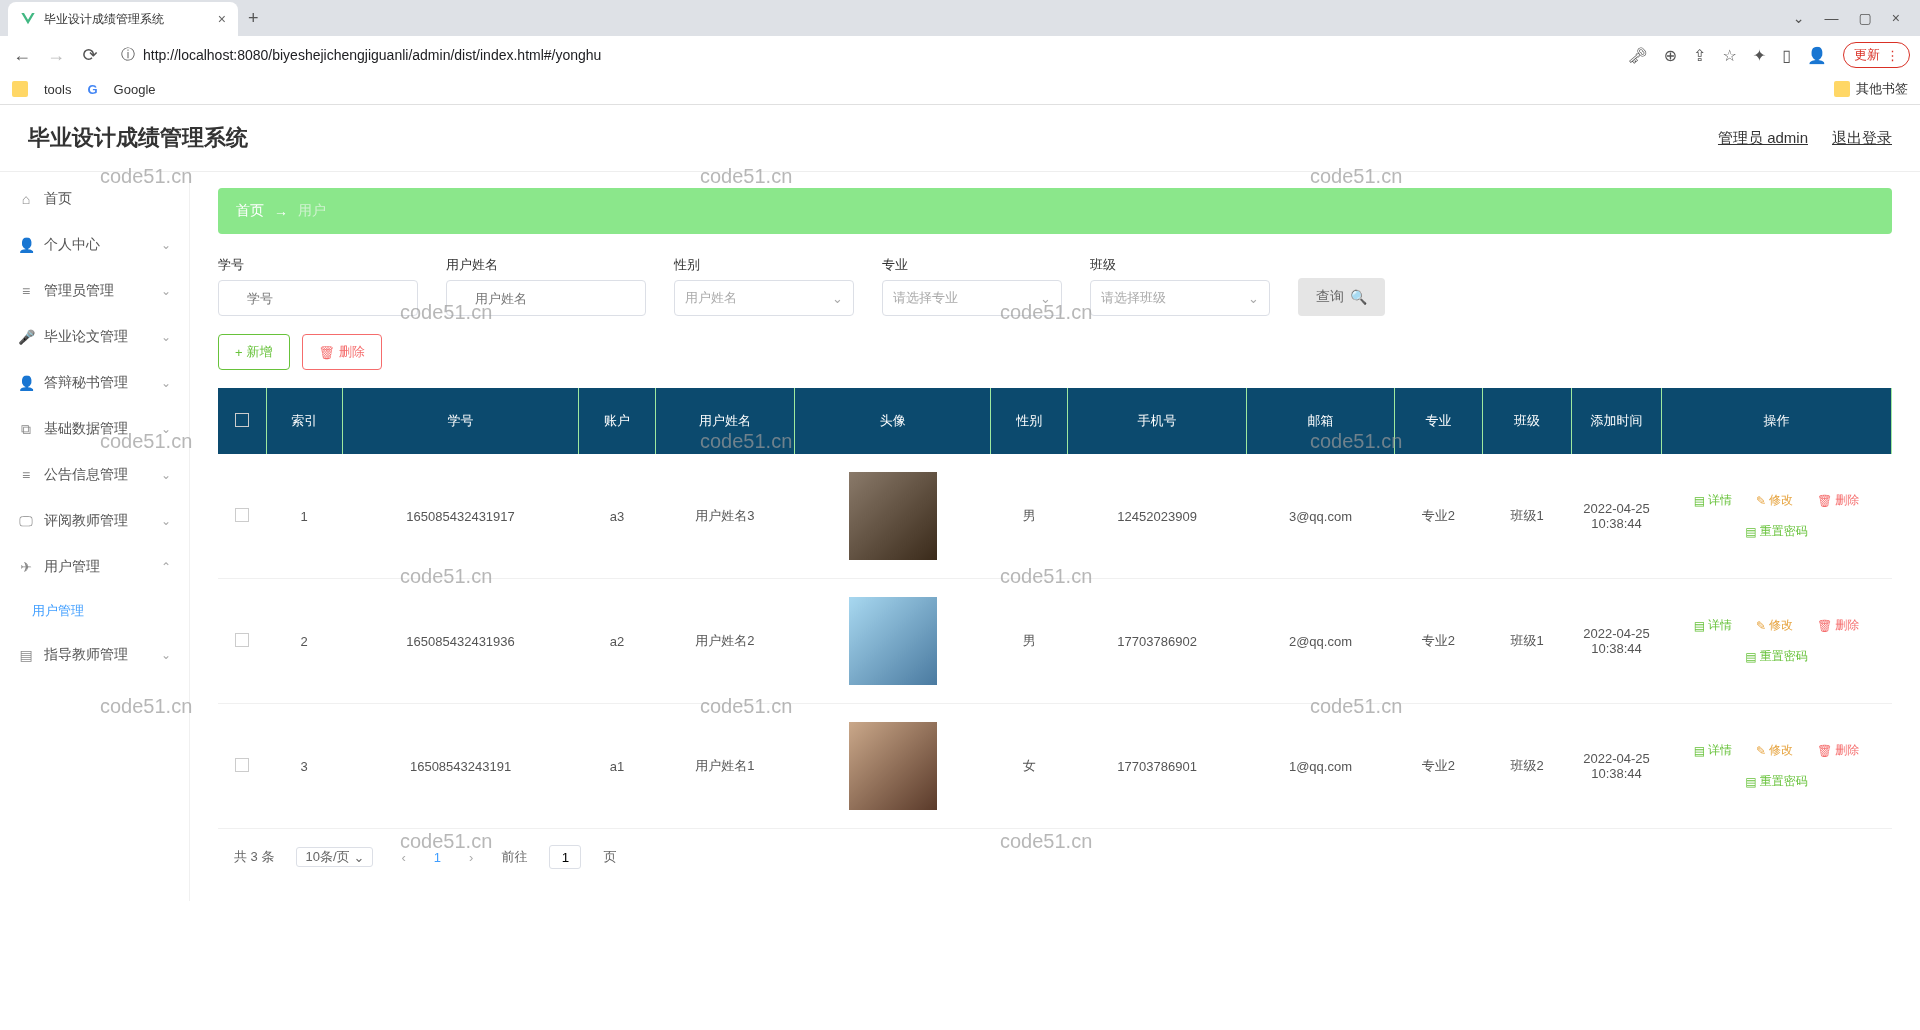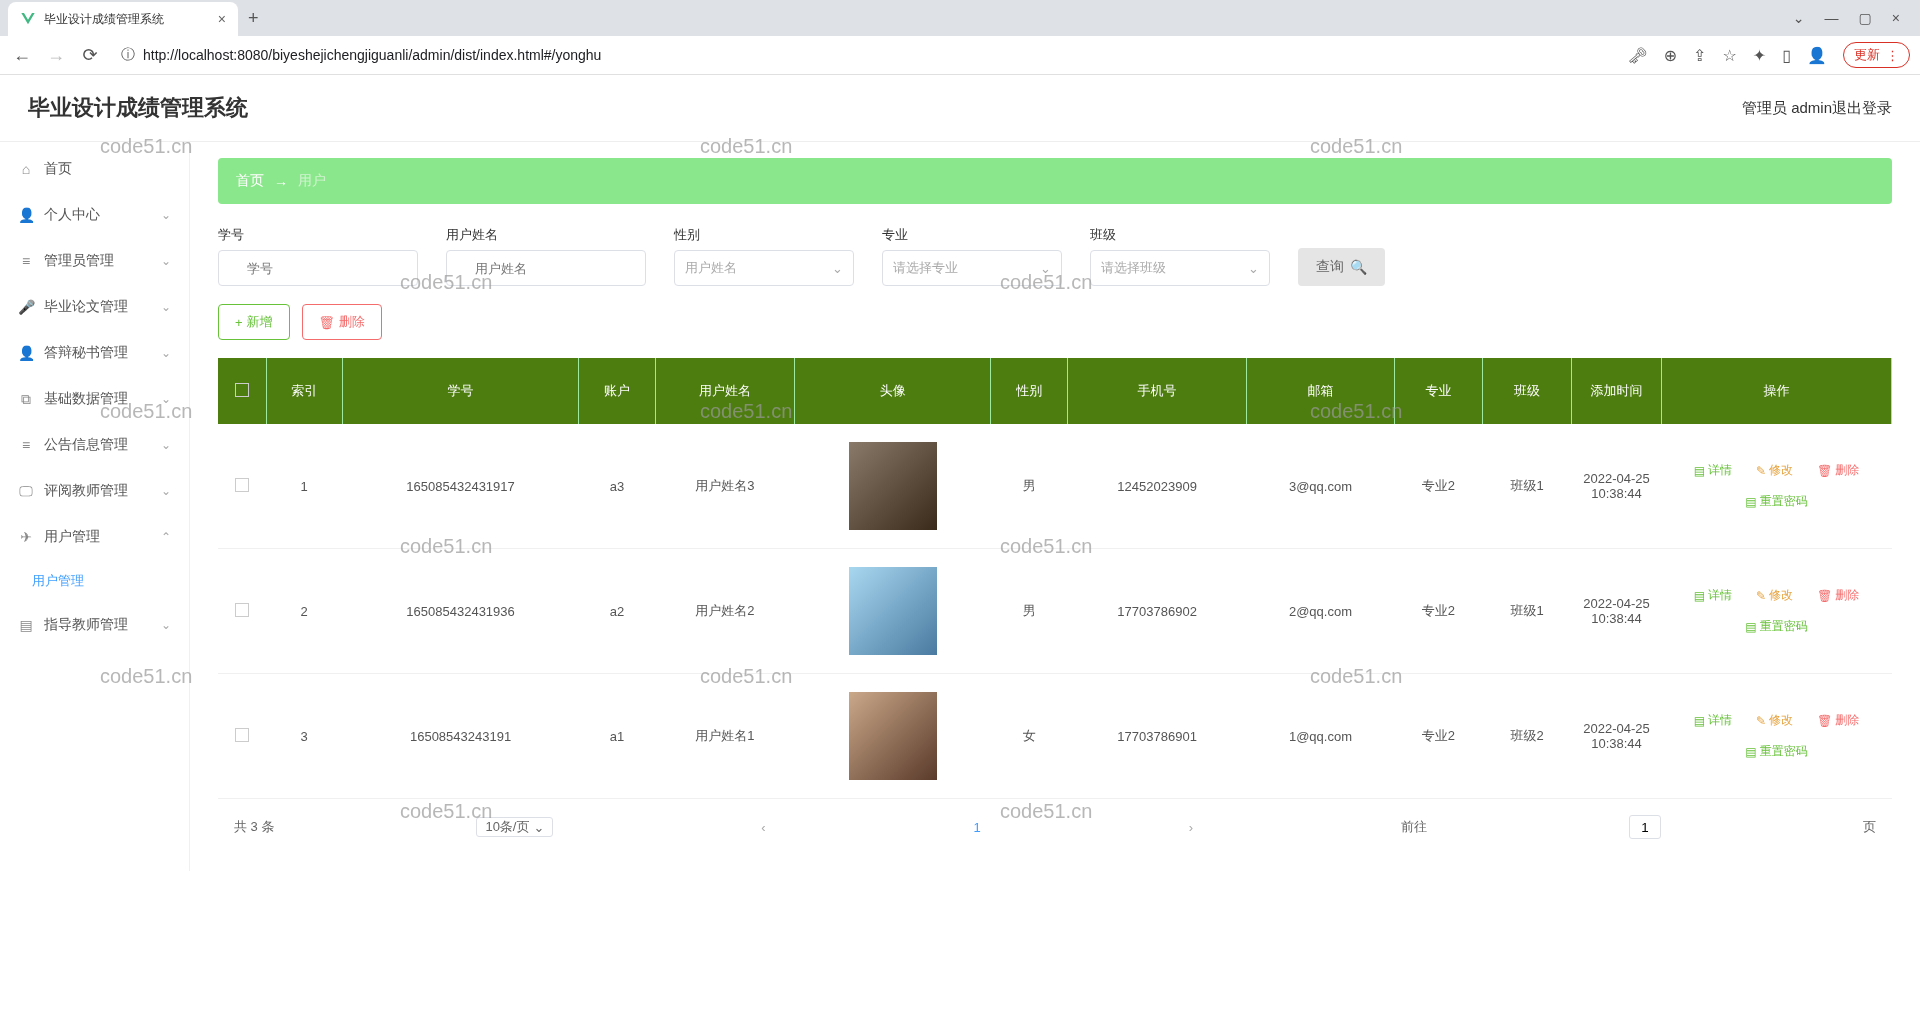--- a/index.html
+++ b/index.html
@@ -20,21 +20,21 @@
 .url-bar .url-text { color: #202124; }
 .tb-icons { display: flex; gap: 16px; align-items: center; color: #555; font-size: 16px; }
 .upd-btn { border: 1px solid #d93025; color: #d93025; border-radius: 16px; padding: 3px 10px; font-size: 13px; display: flex; gap: 6px; align-items: center; justify-content: space-between; }
 .bookmarks { display: flex; align-items: center; padding: 6px 12px; gap: 16px; font-size: 13px; color: #333; }
 .bm-folder { width: 16px; height: 16px; background: #ffd766; border-radius: 2px; }
 .bm-right { margin-left: auto; display: flex; gap: 6px; align-items: center; }
 
 
 .app-header { display: flex; align-items: center; justify-content: space-between; padding: 18px 28px; border-bottom: 1px solid #eee; }
 .app-title { font-size: 22px; font-weight: 700; }
-.app-actions { display: flex; font-size: 15px; }
+.app-actions { display: flex; gap: 24px; font-size: 15px; text-decoration: underline; }
 .app-actions span { cursor: pointer; }
 
 .app-body { display: flex; }
 .sidebar { width: 190px; min-height: 640px; border-right: 1px solid #f0f0f0; padding-top: 4px; }
 .menu-item { display: flex; align-items: center; padding: 14px 18px; color: #555; cursor: pointer; gap: 10px; position: relative; font-size: 14px; }
 .menu-item .chev { position: absolute; right: 18px; color: #aaa; font-size: 12px; }
 .menu-icon { width: 16px; text-align: center; color: #888; }
 .submenu-item { padding: 12px 18px 12px 32px; color: #409eff; font-size: 13px; cursor: pointer; }
 
 .main { flex: 1; padding: 16px 28px; }
@@ -51,35 +51,35 @@
 .inp-icon-l { position: absolute; left: 8px; top: 50%; transform: translateY(-50%); color: #bbb; font-size: 14px; }
 .sel { width: 180px; height: 36px; border: 1px solid #dcdfe6; border-radius: 4px; padding: 0 10px; display: flex; align-items: center; justify-content: space-between; color: #aaa; font-size: 13px; }
 .query-btn { background: #e5e5e5; border: none; padding: 10px 18px; border-radius: 4px; color: #666; display: flex; gap: 6px; align-items: center; cursor: pointer; font-size: 14px; }
 
 .action-btns { display: flex; gap: 12px; margin-bottom: 18px; }
 .bordered-btn { border: 1px solid; background: #fff; border-radius: 4px; padding: 8px 16px; font-size: 13px; cursor: pointer; display: flex; gap: 4px; align-items: center; }
 .btn-add { border-color: #67c23a; color: #67c23a; }
 .btn-del { border-color: #f56c6c; color: #f56c6c; }
 
 .tbl { width: 100%; border-collapse: collapse; }
-.tbl thead th { background: #4d7c0f; color: #fff; font-weight: 400; padding: 24px 6px; font-size: 13px; border-right: 1px solid #9fe99f; }
+.tbl thead th { background: #0c4a6e; color: #fff; font-weight: 400; padding: 24px 6px; font-size: 13px; border-right: 1px solid #9fe99f; }
 .tbl tbody td { padding: 18px 6px; text-align: center; font-size: 13px; color: #555; border-bottom: 1px solid #f0f0f0; }
 .avatar-ph { width: 88px; height: 88px; background: linear-gradient(135deg,#bbb,#888); margin: 0 auto; }
 .av1 { background: linear-gradient(135deg,#8a7a6a,#3a2a1a); }
 .av2 { background: linear-gradient(135deg,#a8d8f0,#4a7aa0); }
 .av3 { background: linear-gradient(135deg,#caa88a,#5a3a2a); }
 .cbx { width: 14px; height: 14px; border: 1px solid #ccc; display: inline-block; }
 .op-links { display: flex; flex-wrap: wrap; gap: 14px 24px; justify-content: center; }
 .op-link { display: inline-flex; gap: 3px; align-items: center; font-size: 12px; cursor: pointer; }
 .lk-detail { color: #67c23a; }
 .lk-edit { color: #e6a23c; }
 .lk-del { color: #f56c6c; }
 .lk-reset { color: #67c23a; }
 
-.pager { display: flex; gap: 22px; justify-content: space-between; align-items: center; padding: 16px; font-size: 13px; color: #666; }
+.pager { display: flex; gap: 22px; justify-content: flex-start; align-items: center; padding: 16px; font-size: 13px; color: #666; }
 .pg-sel { border: 1px solid #dcdfe6; padding: 0 8px; border-radius: 3px; display: flex; gap: 4px; align-items: center; }
 .pg-btn { color: #aaa; cursor: pointer; padding: 0 6px; }
 .pg-cur { color: #409eff; font-weight: 500; }
 .pg-inp { width: 32px; height: 24px; border: 1px solid #dcdfe6; border-radius: 3px; text-align: center; }
 
 .watermark { position: absolute; color: #999; font-size: 20px; pointer-events: none; opacity: .7; font-family: Arial; }
 .overlay-txt { position: absolute; left: 50%; top: 410px; transform: translateX(-50%); color: #e33; font-size: 30px; font-weight: 400; pointer-events: none; font-family: "Microsoft YaHei"; letter-spacing: 1px; }
 .page-wrap { position: relative; }
 </style>
 </head>
@@ -117,20 +117,30 @@
       <span>⊕</span>
       <span>⇪</span>
       <span>☆</span>
       <span>✦</span>
       <span>▯</span>
       <span>👤</span>
       <span class="upd-btn">
           <span>更新</span>
           <span>⋮</span>
         </span>
+    </div>
+  </div>
+  <div class="bookmarks">
+    <span class="bm-folder"></span>
+    <span>tools</span>
+    <span style="font-weight:bold;color:#4285f4">G</span>
+    <span>Google</span>
+    <div class="bm-right">
+      <span class="bm-folder"></span>
+      <span>其他书签</span>
     </div>
   </div>
 </div>
 
 <div class="page-wrap">
 
 <div class="app-header">
   <div class="app-title">毕业设计成绩管理系统</div>
   <div class="app-actions">
     <span>管理员 admin</span>

